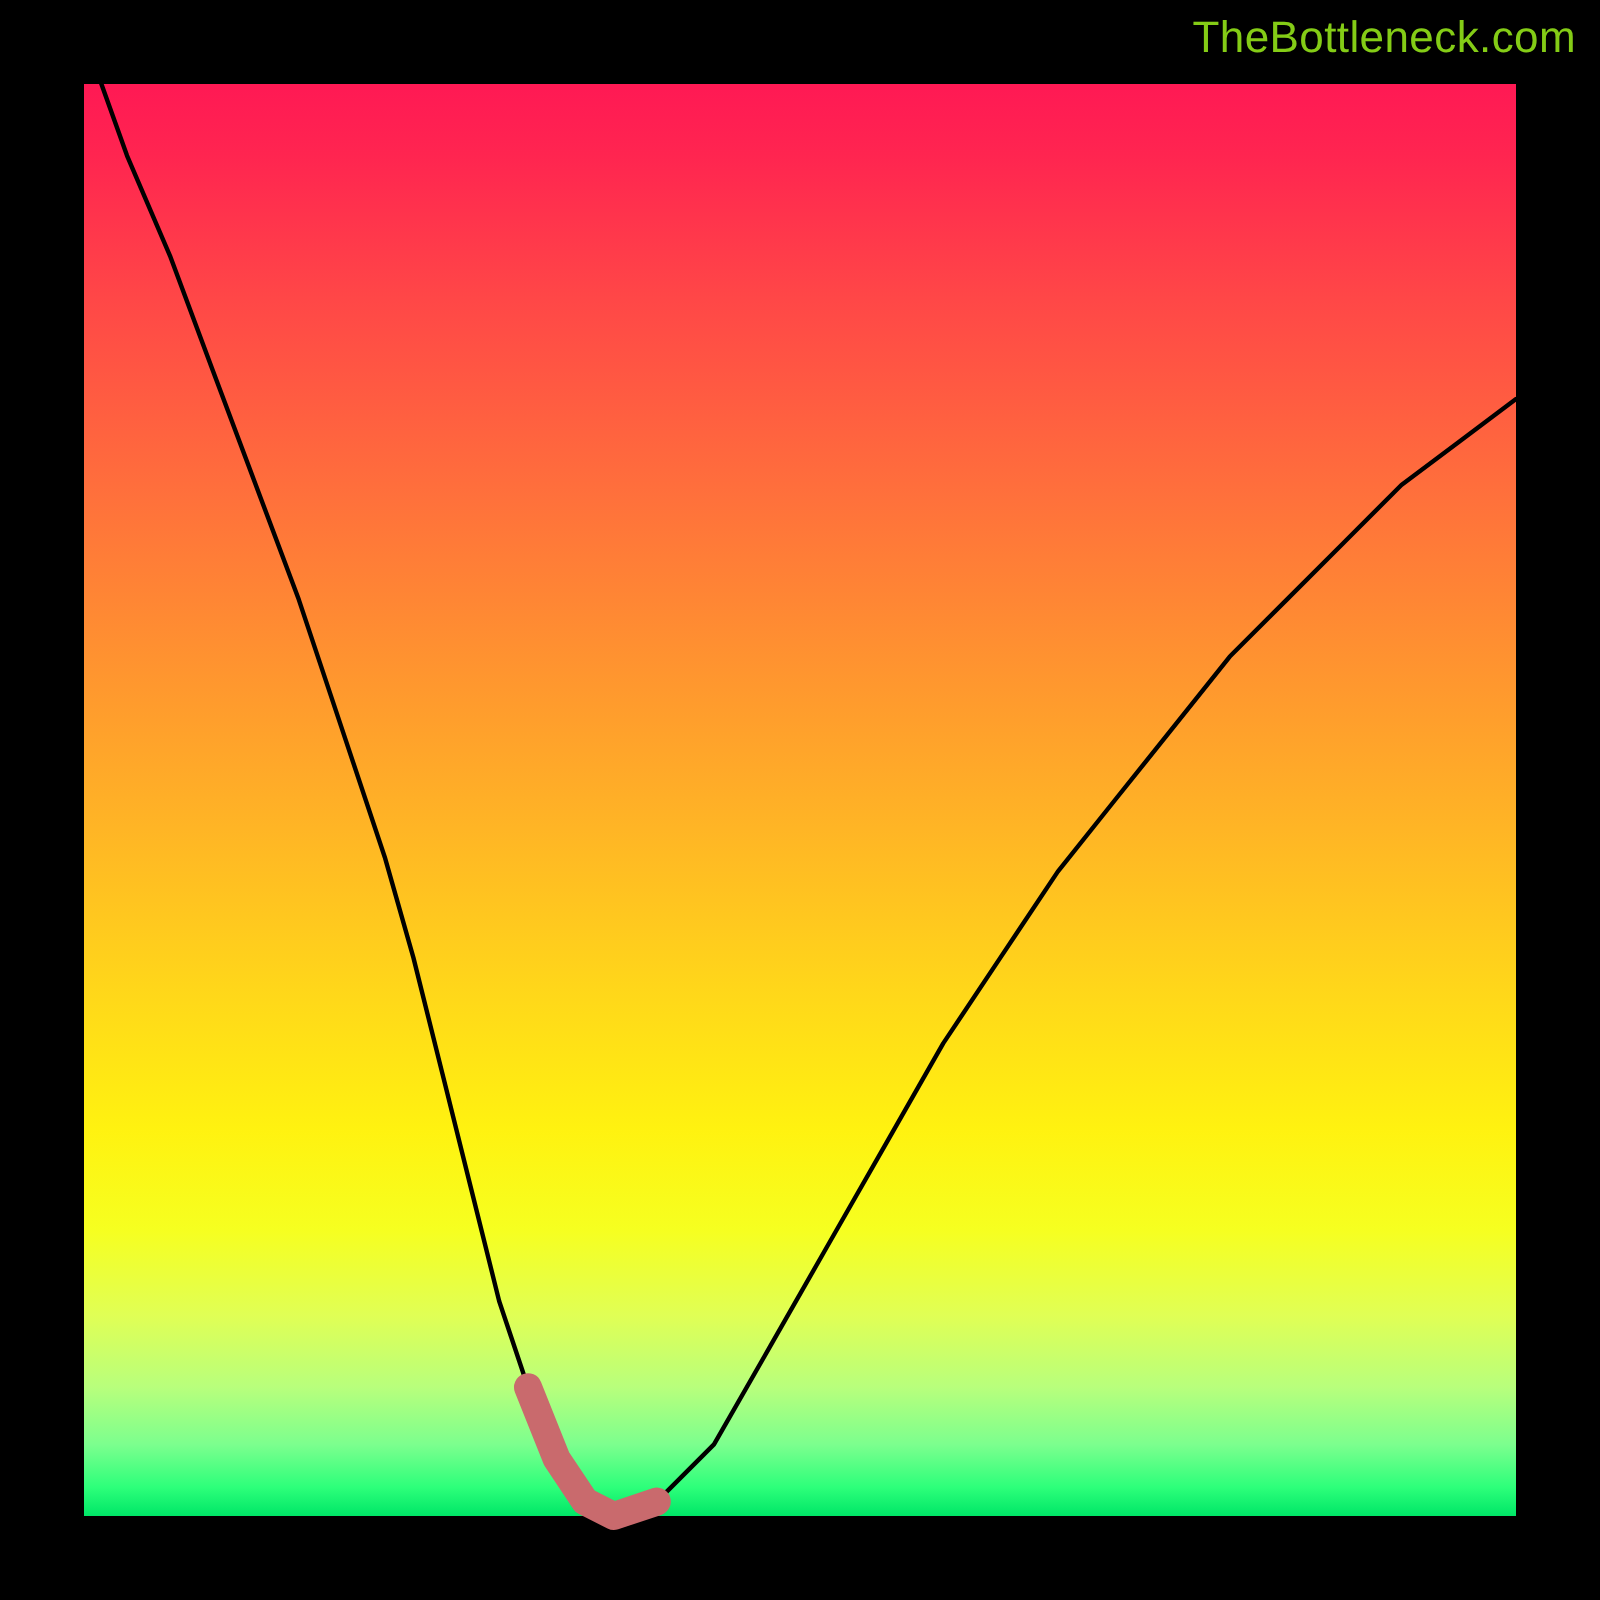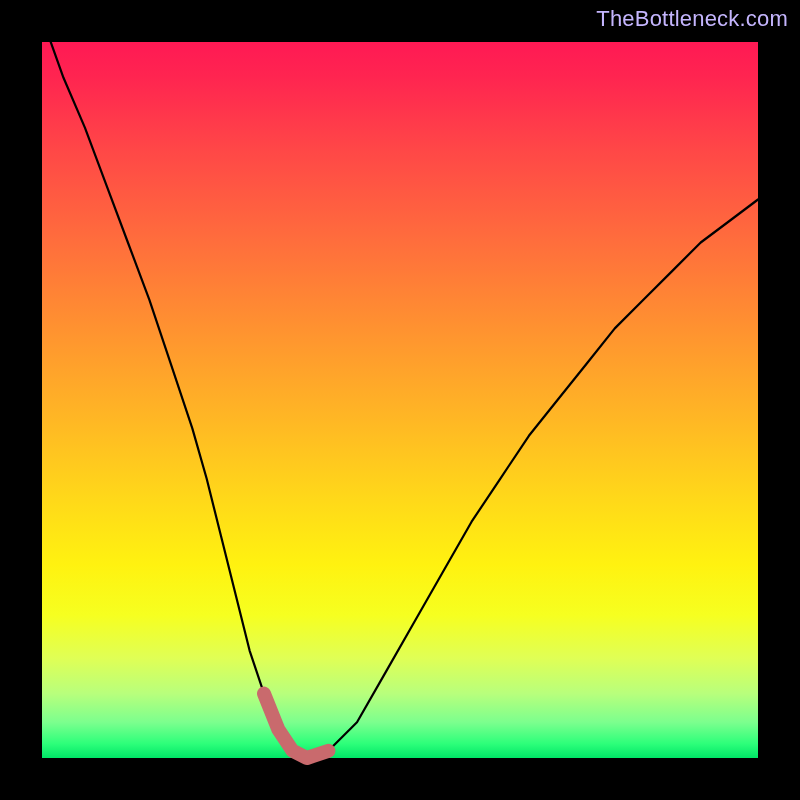--- a/index.html
+++ b/index.html
@@ -40,21 +40,21 @@
       #b8ff7c 91%,
       #7cff8e 95%,
       #2dff7a 98%,
       #00e667 100%
     );
   }
   .watermark {
     position: absolute;
     top: 6px;
     right: 12px;
-    color: #c4b5fd;
+    color: #84cc16;
     font-size: 22px;
     font-weight: 500;
     letter-spacing: 0.2px;
     user-select: none;
   }
   svg.curve {
     position: absolute;
     left: 0;
     top: 0;
     width: 716px;

